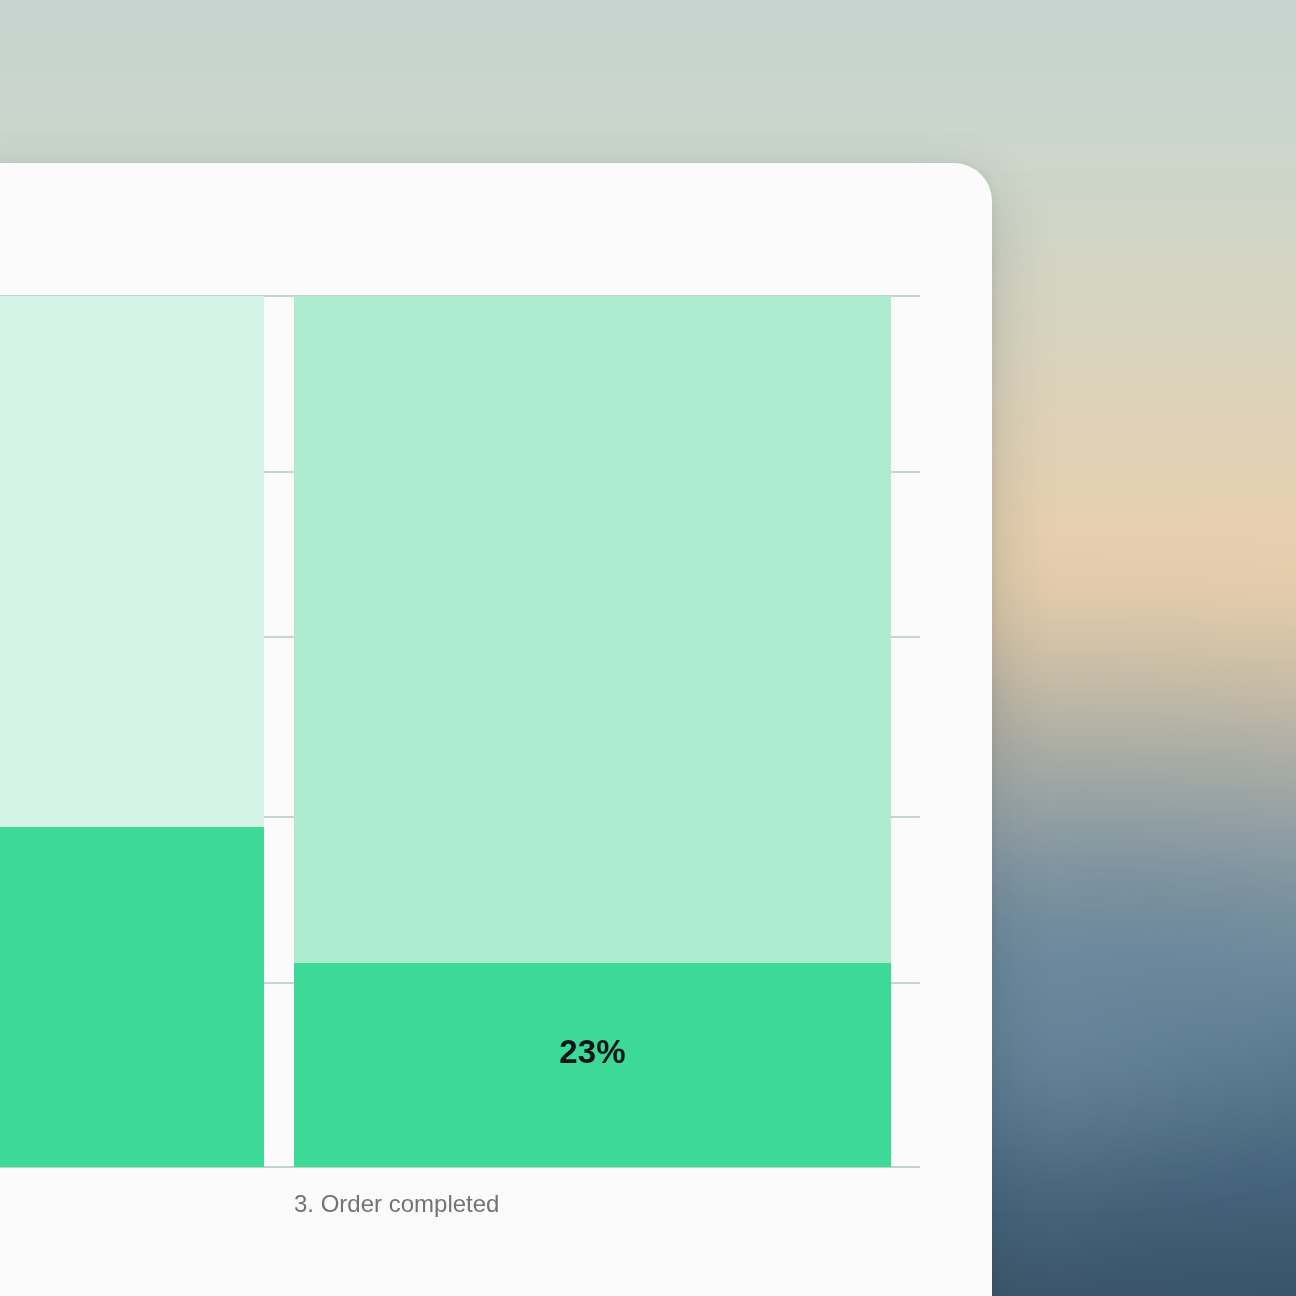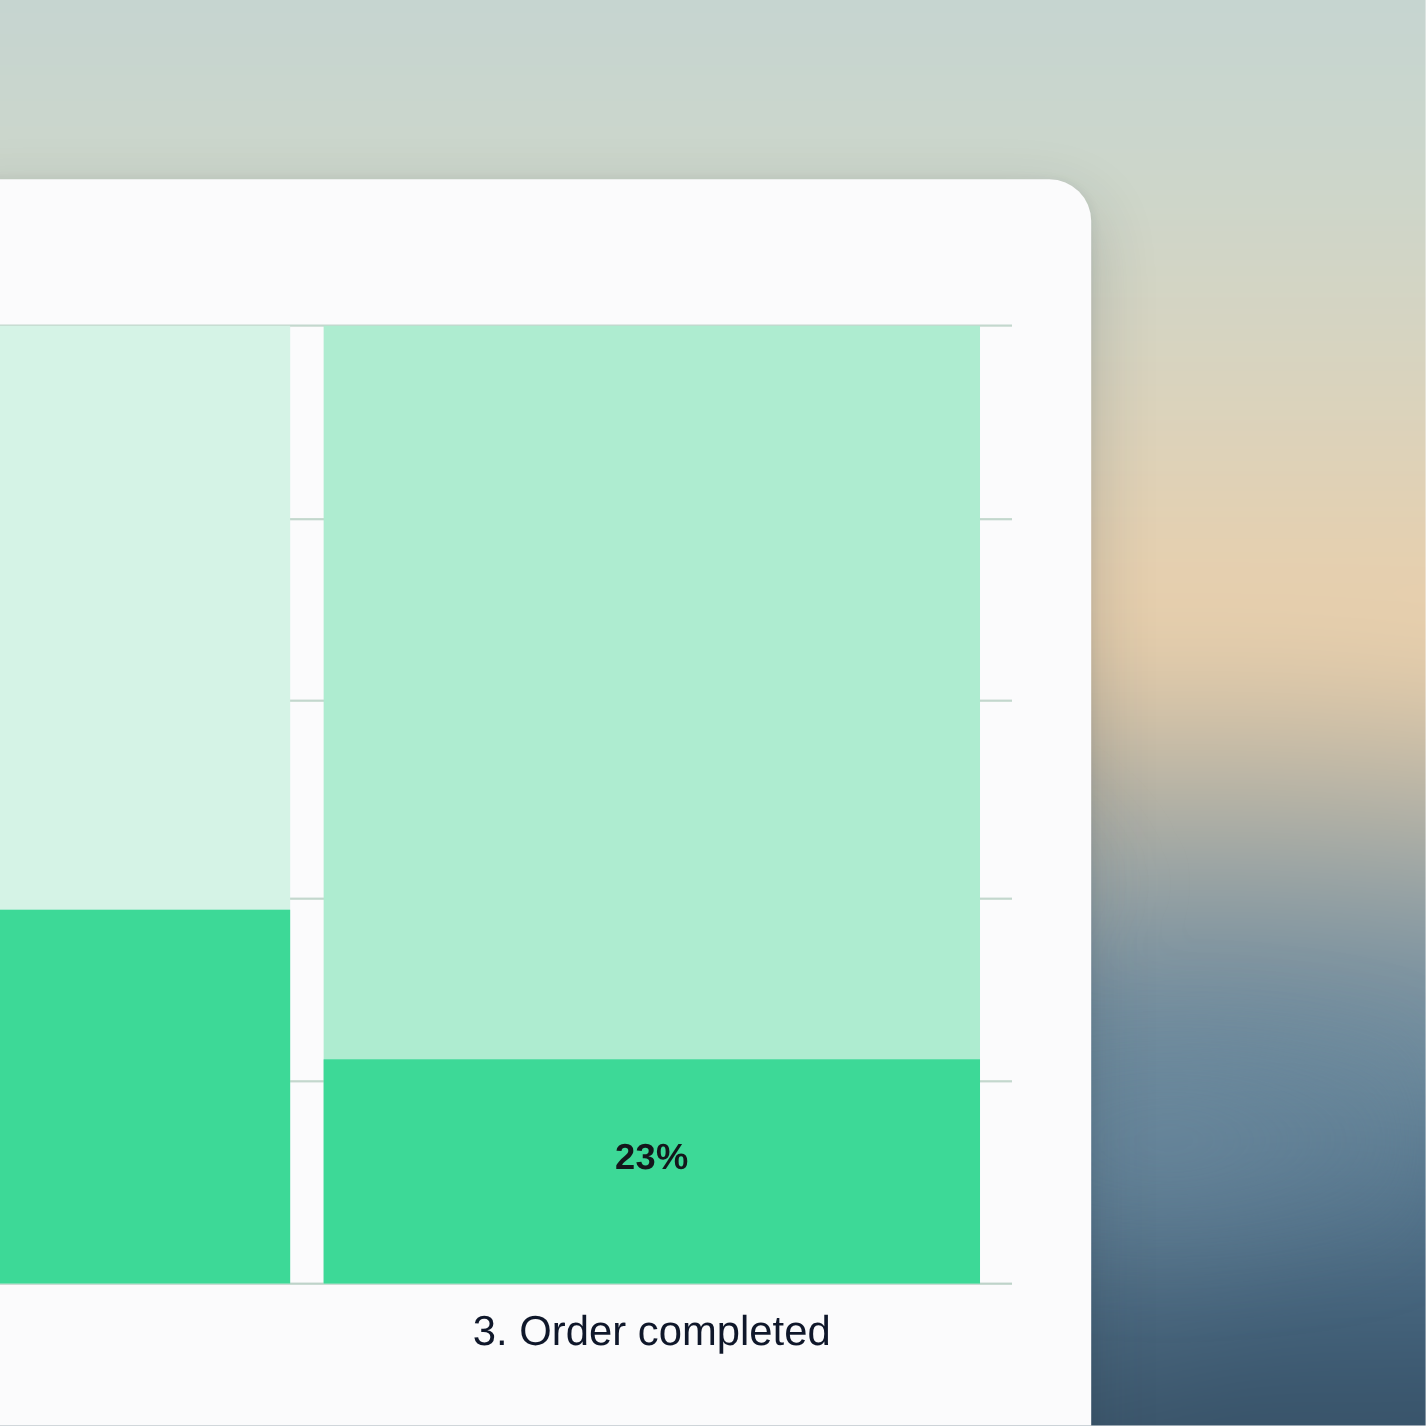--- a/index.html
+++ b/index.html
@@ -108,23 +108,23 @@
     text-align: center;
     color: #14161b;
     font-size: 33px;
     font-weight: 700;
     letter-spacing: 0.2px;
     line-height: 1;
   }
 
   .axis-label {
     position: absolute;
-    text-align: center;
-    color: #0f172a;
-    font-size: 38px;
+    text-align: left;
+    color: #737373;
+    font-size: 24px;
     font-weight: 400;
     line-height: 1;
     white-space: nowrap;
   }
 </style>
 </head>
 <body>
 
 <div id="root">
 

